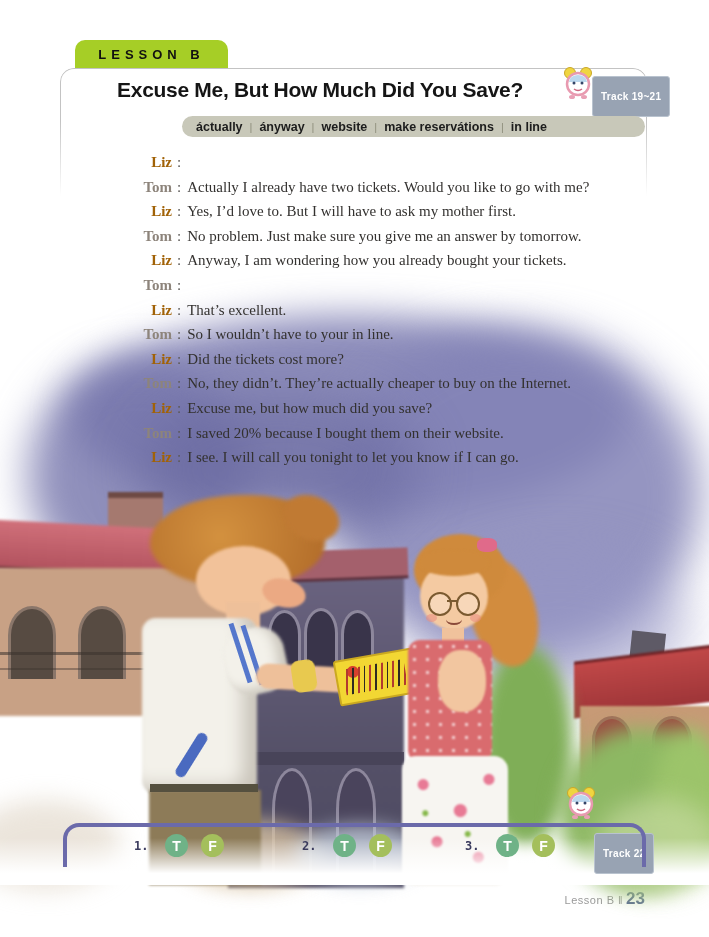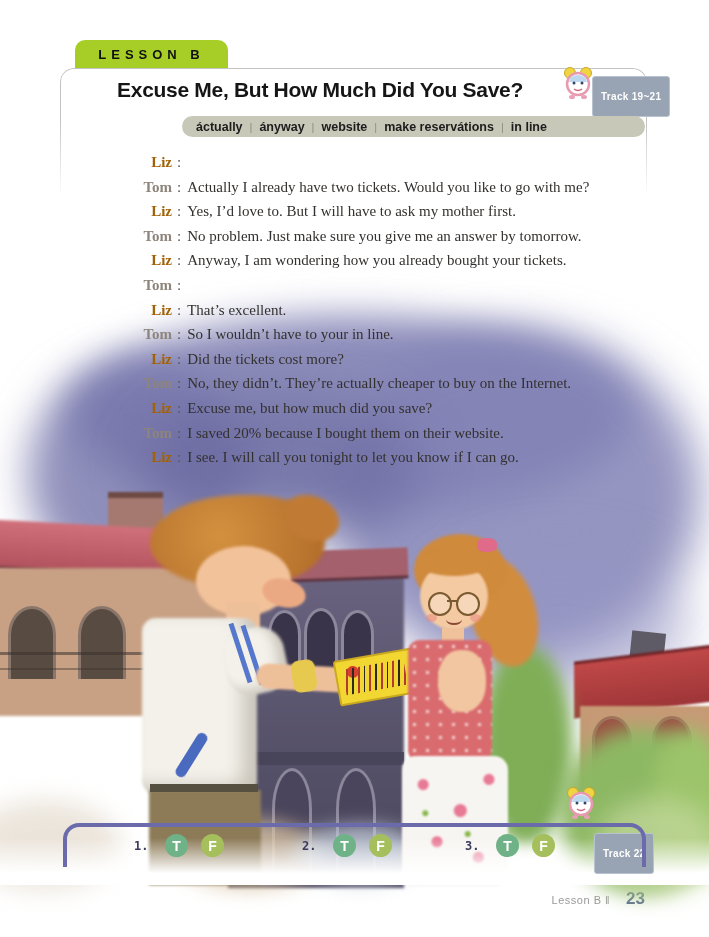--- a/index.html
+++ b/index.html
@@ -172,21 +172,21 @@
     border:4px solid #6b6aaa;border-bottom:none;border-radius:16px 16px 0 0;}
   .tf-group{position:absolute;top:834px;display:flex;align-items:center;gap:13px;}
   .tf-g1{left:134px;} .tf-g2{left:302px;} .tf-g3{left:465px;}
   .tf-num{font-family:"DejaVu Sans Mono",monospace;font-size:12px;font-weight:bold;color:#3b3b5e;width:18px;}
   .tf-circle{width:23px;height:23px;border-radius:50%;color:#fff;font-weight:bold;font-size:14px;
     display:flex;align-items:center;justify-content:center;cursor:pointer;}
   .tf-true{background:#6fb287;}
   .tf-false{background:#a4bf5c;}
 
   
-  .footer{position:absolute;right:64px;top:889px;display:flex;align-items:baseline;gap:16px;}
+  .footer{position:absolute;right:64px;top:889px;display:flex;align-items:baseline;gap:3px;}
   .footer-lesson{font-size:11px;color:#9a9a9a;letter-spacing:.5px;}
   .footer-page{font-size:17px;font-weight:bold;color:#5c6b95;}
 </style>
 </head>
 <body>
 
 <div class="page">
 
   <div class="lesson-tab">
     <span>LESSON B</span>

